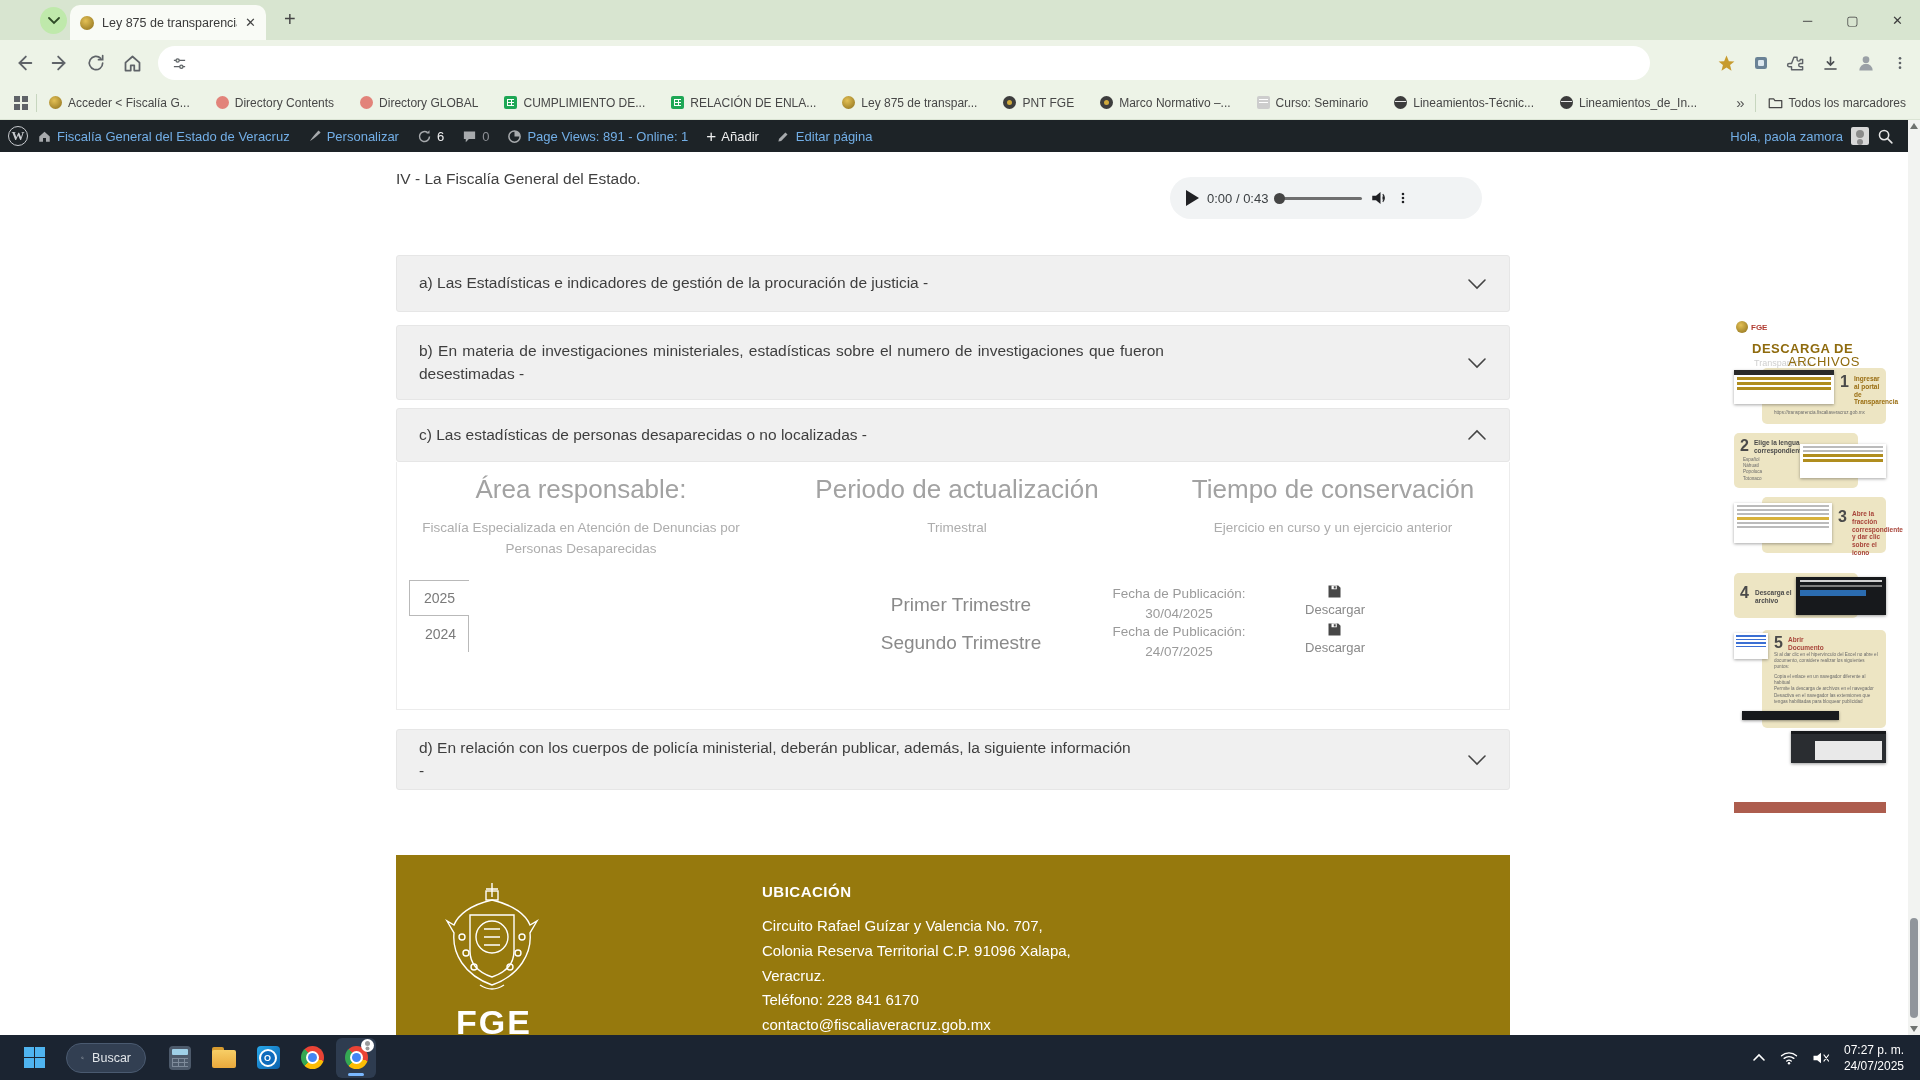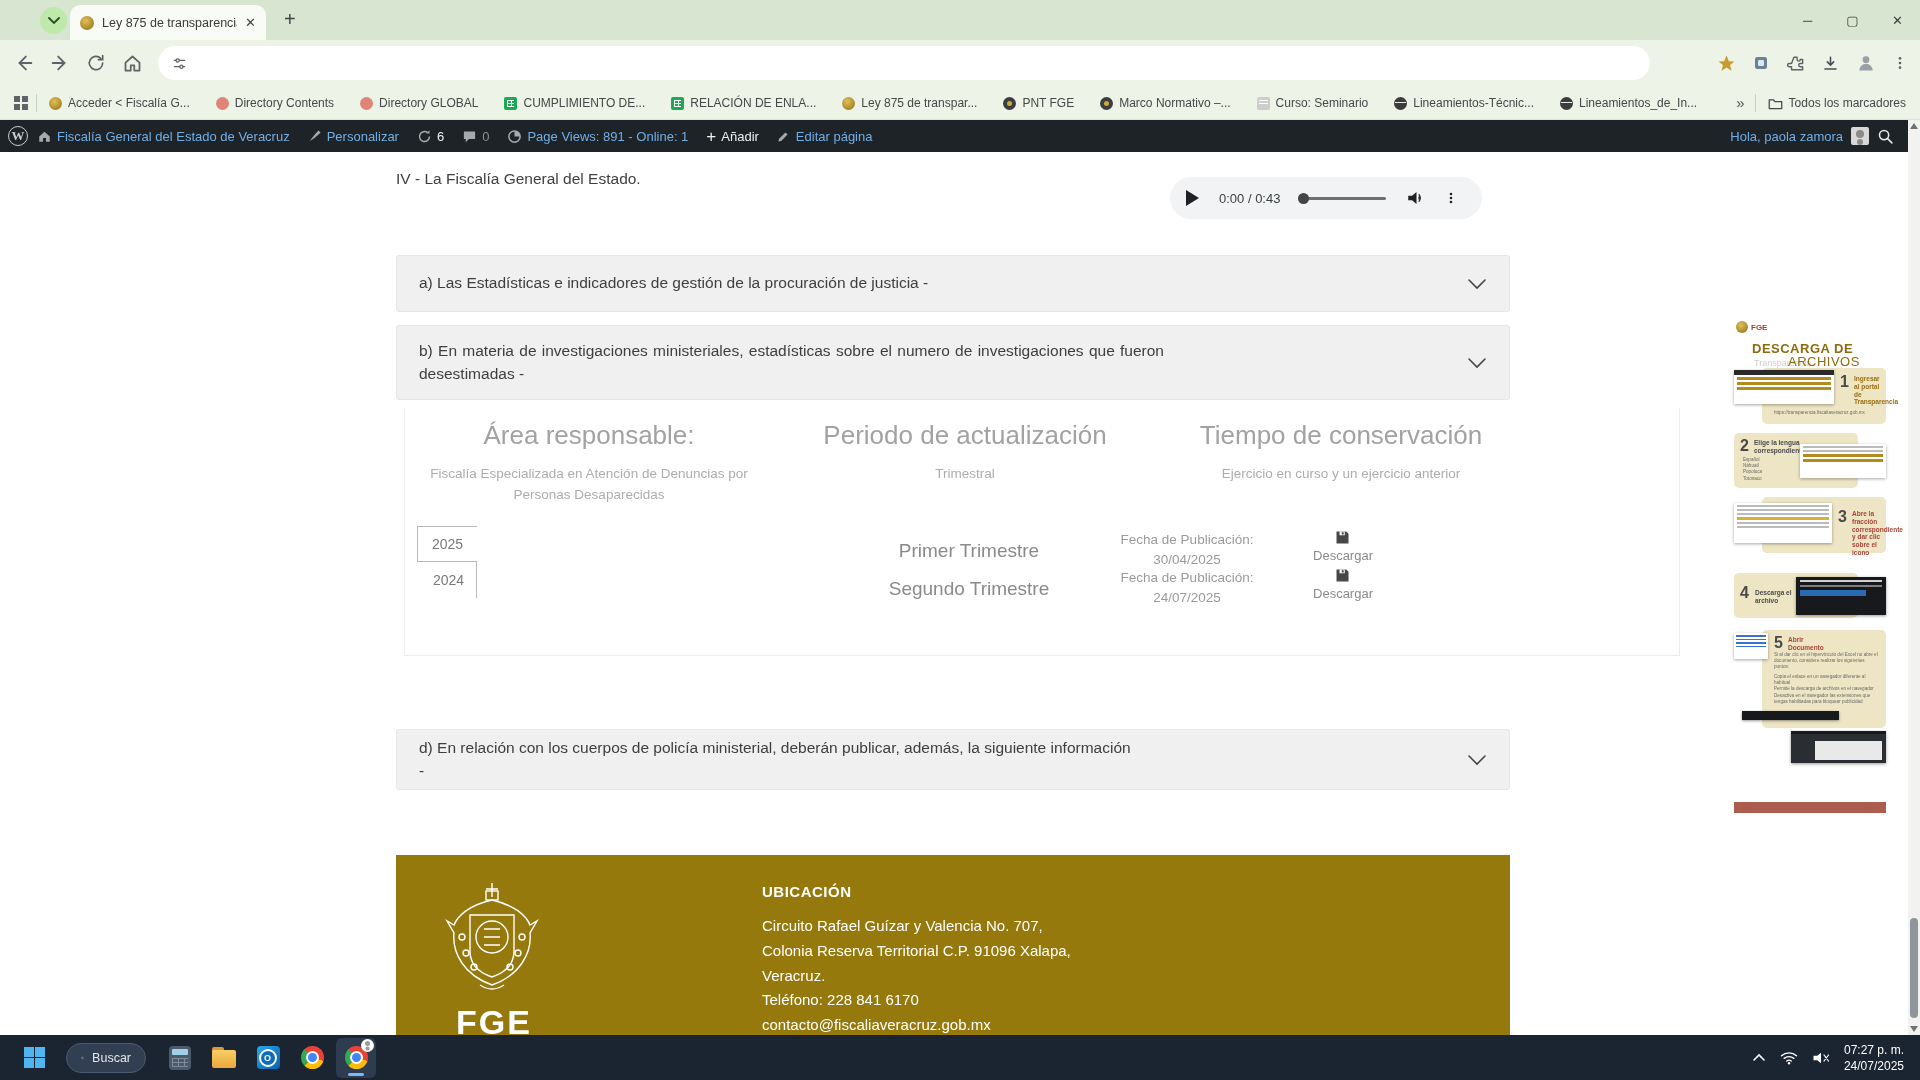--- a/index.html
+++ b/index.html
@@ -17,21 +17,21 @@
   .wincontrols { position:absolute; right:0; top:0; height:40px; display:flex; }
   .wincontrols > div { width:45px; height:40px; display:flex; align-items:center; justify-content:center; font-size:13px; color:#3c3c3c; }
 
   #toolbar { position:absolute; left:0; top:40px; width:1920px; height:46px; background:#edf3e7; display:flex; align-items:center; }
   .tico { width:36px; display:flex; justify-content:center; align-items:center; }
   #urlpill { position:absolute; left:158px; top:6px; width:1492px; height:34px; background:#ffffff; border-radius:17px; display:flex; align-items:center; padding:0 14px; gap:12px; }
   #urltext { font-size:14px; color:#202124; white-space:nowrap; overflow:hidden; }
   .tb-right { position:absolute; right:8px; top:0; height:46px; display:flex; align-items:center; gap:16px; padding-right:4px; }
 
   #bookbar { position:absolute; left:0; top:86px; width:1920px; height:34px; background:#edf3e7; border-bottom:1px solid #dbe4d4; display:flex; align-items:center; padding:0 14px; font-size:12px; color:#474747; }
-  .bm { display:flex; align-items:flex-end; gap:6px; margin-right:26px; white-space:nowrap; }
+  .bm { display:flex; align-items:flex-start; gap:6px; margin-right:26px; white-space:nowrap; }
   .fav { width:13px; height:13px; flex:0 0 auto; }
   .fav.gold { border-radius:50%; background:radial-gradient(circle at 40% 35%, #e3c055, #8a6d1a); }
   .fav.pink { border-radius:50%; background:#e2837a; }
   .fav.sheet { border-radius:2px; background:#1ea755; position:relative; }
   .fav.sheet::after { content:""; position:absolute; left:3px; top:3px; right:3px; bottom:3px; background:linear-gradient(#fff 1px, transparent 1px) 0 0/100% 3px, linear-gradient(90deg,#fff 1px, transparent 1px) 0 0/4px 100%; }
   .fav.darkdot { border-radius:50%; background:#3d3d3d; position:relative; }
   .fav.darkdot::after { content:""; position:absolute; left:4px; top:4px; width:5px; height:5px; border-radius:50%; background:#cfa93c; }
   .fav.globe { border-radius:50%; background:#3c3c3c; position:relative; }
   .fav.globe::after { content:""; position:absolute; left:1px; right:1px; top:5px; height:1.5px; background:#e8e8e8; }
   .fav.doc { background:#cdcdcd; border-radius:2px; position:relative; }
@@ -52,34 +52,34 @@
   .ab-gray { color:#8c8f94; }
   #wplogo { width:20px; height:20px; border:1.6px solid #c9ccd0; border-radius:50%; color:#c9ccd0; font-family:"Liberation Serif", serif; font-size:13px; font-weight:bold; display:flex; align-items:center; justify-content:center; margin-left:8px; }
   .ab-right { margin-left:auto; display:flex; align-items:center; }
   .ab-avatar { width:18px; height:18px; background:#d8d8d8; border-radius:2px; position:relative; margin:0 8px; }
   .ab-avatar::after { content:""; position:absolute; left:5px; top:3px; width:8px; height:8px; border-radius:50%; background:#8b8b8b; box-shadow:0 8px 0 -1px #8b8b8b; }
 
   
   #viewport { position:absolute; left:0; top:152px; width:1908px; height:883px; background:#ffffff; overflow:hidden; }
   #sectiontitle { position:absolute; left:396px; top:18px; font-size:15.5px; color:#3f3f3f; }
 
-  #audioplayer { position:absolute; left:1170px; top:25px; width:312px; height:42px; background:#f1f3f4; border-radius:21px; display:flex; align-items:center; padding:0 16px; gap:20px; }
+  #audioplayer { position:absolute; left:1170px; top:25px; width:312px; height:42px; background:#f1f3f4; border-radius:21px; display:flex; align-items:center; padding:0 16px; gap:8px; }
   .playtri { width:0; height:0; border-left:13px solid #202124; border-top:8px solid transparent; border-bottom:8px solid transparent; }
   #audiotime { font-size:13px; color:#3c4043; white-space:nowrap; }
   #audiotrack { width:86px; height:3px; background:#6f6f6f; border-radius:2px; position:relative; }
   #audiotrack::before { content:""; position:absolute; left:-2px; top:-4px; width:11px; height:11px; border-radius:50%; background:#454545; }
 
   .accordion { position:absolute; left:396px; width:1114px; background:#f0f0f0; border:1px solid #e6e6e6; border-radius:3px; display:flex; align-items:center; padding:0 22px; color:#3e3e3e; font-size:15.5px; }
   .acc-label { line-height:1.45; }
   .acc-narrow { max-width:745px; text-align:justify; }
   .acc-chev { margin-left:auto; flex:0 0 auto; }
 
   #cwrap { position:absolute; left:396px; top:256px; width:1114px; }
   #cheader { position:relative; width:1114px; height:54px; background:#f0f0f0; border:1px solid #e6e6e6; border-radius:3px; display:flex; align-items:center; padding:0 22px; color:#3e3e3e; font-size:15.5px; }
-  #cbody { position:relative; width:1276px; height:248px; background:#fff; border:1px solid #ececec; border-top:none;margin-left:8px; }
+  #cbody { position:relative; width:1114px; height:248px; background:#fff; border:1px solid #ececec; border-top:none; }
   .dt-h { position:absolute; transform:translateX(-50%); font-size:26px; color:#a2a2a2; white-space:nowrap; }
   .dt-sub { position:absolute; transform:translateX(-50%); font-size:13.5px; color:#adadad; text-align:center; line-height:1.55; }
   .ytab { position:absolute; width:56px; height:36px; background:#fff; display:flex; align-items:center; justify-content:center; font-size:14px; color:#7a7a7a; }
   #ytab-2025 { left:12px; top:118px; border:1px solid #b9b9b9; border-right:none; z-index:2; width:60px; }
   #ytab-2024 { left:16px; top:154px; border-right:1px solid #b9b9b9; }
   .dt-row { position:absolute; left:0; width:1114px; height:40px; }
   .dt-trim { position:absolute; left:564px; transform:translateX(-50%); top:10px; font-size:19px; color:#8a8a8a; white-space:nowrap; }
   .dt-fecha { position:absolute; left:782px; transform:translateX(-50%); top:0; font-size:13.5px; color:#9a9a9a; text-align:center; line-height:1.5; white-space:nowrap; }
   .dt-dl { position:absolute; left:938px; transform:translateX(-50%); top:0; text-align:center; color:#8a8a8a; font-size:13px; }
 
@@ -365,20 +365,26 @@
   </div>
 
   <div class="accordion" style="top:173px;height:75px">
     <div class="acc-label acc-narrow">b) En materia de investigaciones ministeriales, estadísticas sobre el numero de investigaciones que fueron desestimadas -</div>
     <svg class="acc-chev" width="20" height="12" viewBox="0 0 20 12">
         <polyline points="2,2 10,10 18,2" fill="none" stroke="#444" stroke-width="1.6" stroke-linecap="round"></polyline>
       </svg>
   </div>
 
   <div id="cwrap">
+    <div id="cheader">
+      <div class="acc-label">c) Las estadísticas de personas desaparecidas o no localizadas -</div>
+      <svg class="acc-chev" width="20" height="12" viewBox="0 0 20 12">
+          <polyline points="2,10 10,2 18,10" fill="none" stroke="#444" stroke-width="1.6" stroke-linecap="round"></polyline>
+        </svg>
+    </div>
     <div id="cbody">
       <div class="dt-h" style="left:184px;top:12px">Área responsable:</div>
       <div class="dt-h" style="left:936px;top:12px">Tiempo de conservación</div>
       <div class="dt-h" style="left:560px;top:12px">Periodo de actualización</div>
       <div class="dt-sub" style="left:184px;top:56px;width:320px">Fiscalía Especializada en Atención de Denuncias por Personas Desaparecidas</div>
       <div class="dt-sub" style="left:560px;top:56px;width:200px">Trimestral</div>
       <div class="dt-sub" style="left:936px;top:56px;width:300px">Ejercicio en curso y un ejercicio anterior</div>
 
       <div class="ytab" id="ytab-2025">
           <span>2025</span>

